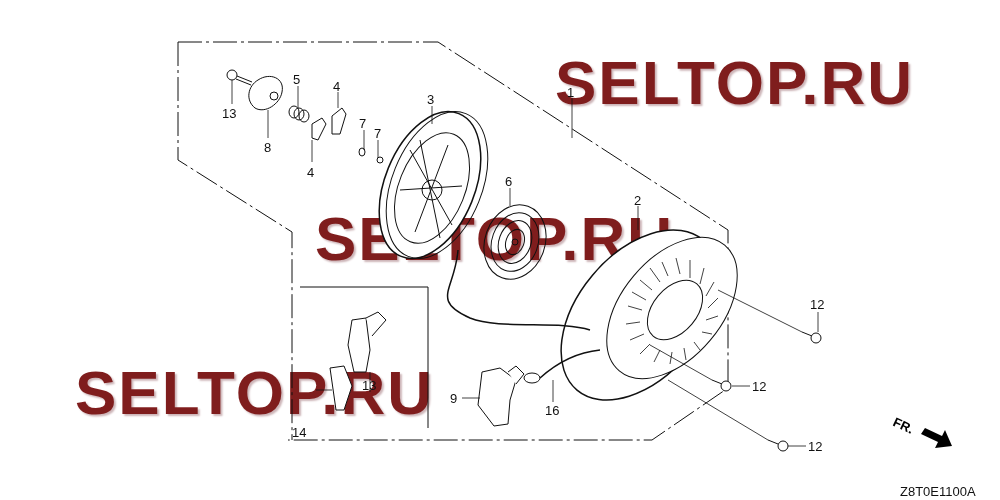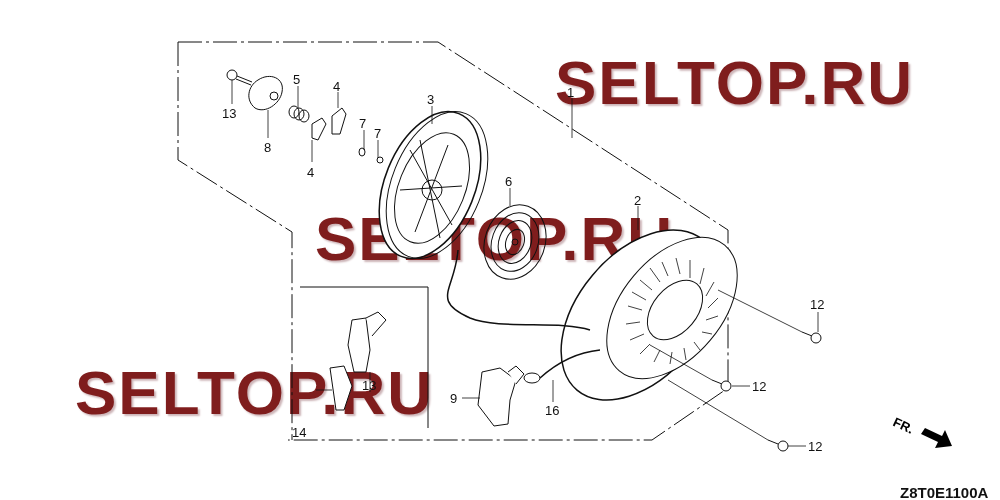--- a/index.html
+++ b/index.html
@@ -1,20 +1,20 @@
 <!DOCTYPE html>
 <html><head>
 <meta charset="utf-8">
 <style>
   html,body{margin:0;padding:0;background:#fff;}
   #stage{position:relative;width:1000px;height:500px;overflow:hidden;background:#fff;font-family:"Liberation Sans",sans-serif;}
   svg{position:absolute;left:0;top:0;}
   .lbl{position:absolute;font-size:13px;color:#111;line-height:1;}
   .wm{position:absolute;font-family:Liberation Sans, sans-serif;font-weight:bold;color:#7f1d1d;text-shadow:2px 2px 2px #cdb5b8;letter-spacing:2px;line-height:1;}
-  .code{position:absolute;font-size:15px;color:#111;font-weight:bold;}
+  .code{position:absolute;font-size:13px;color:#111;}
   .fr{position:absolute;font-size:13px;font-weight:bold;color:#000;transform:rotate(25deg);}
 </style>
 </head>
 <body>
 
 <div id="stage">
 
   <div class="wm" style="left:555px;top:52px;font-size:62px;">SELTOP.RU</div>
   <div class="wm" style="left:315px;top:208px;font-size:62px;">SELTOP.RU</div>
   <div class="wm" style="left:75px;top:362px;font-size:62px;">SELTOP.RU</div>

